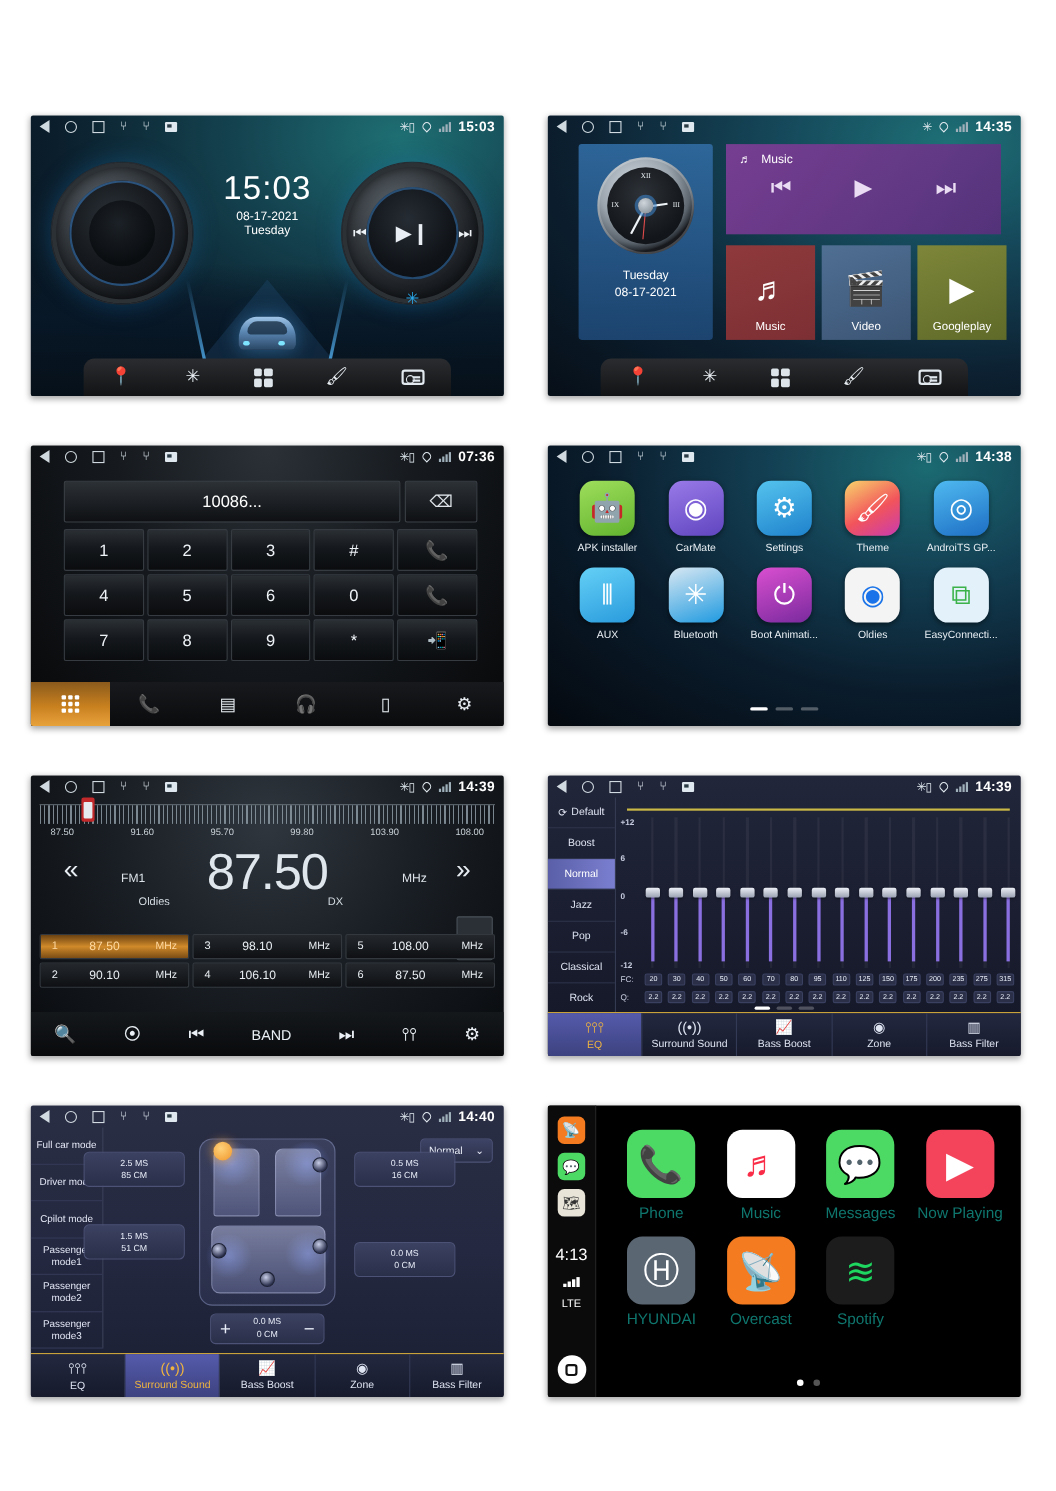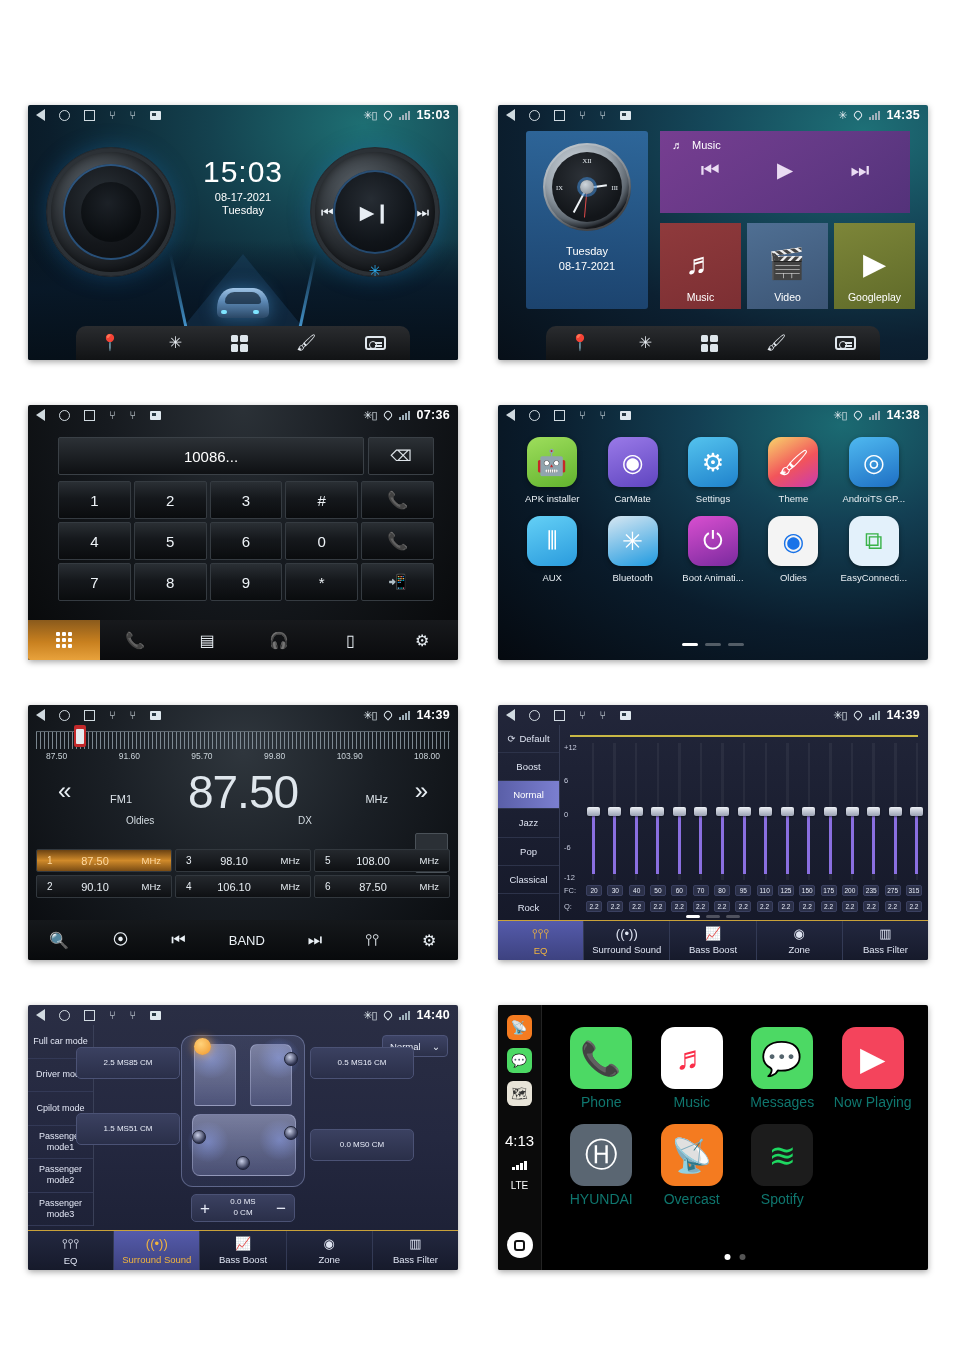--- a/index.html
+++ b/index.html
@@ -247,21 +247,21 @@
   .preset .u{width:34px;text-align:right;font-size:9.5px;}
   .radiobar{position:absolute;left:0;bottom:0;width:100%;height:40px;background:linear-gradient(180deg,#15181b,#080a0c);
     display:flex;align-items:center;justify-content:space-around;color:#eaf0f5;font-size:16px;}
 
   
   .p6 { background: linear-gradient(180deg,#22263a 0%, #1a1e30 50%, #141727 100%); }
   .eqside{position:absolute;left:0;top:20px;bottom:38px;width:62px;display:flex;flex-direction:column;border-right:1px solid #343a52;}
   .eqside .it{flex:1;display:flex;align-items:center;justify-content:center;color:#dfe4f2;font-size:9.5px;border-bottom:1px solid #2d334a;}
   .eqside .it.on{background:linear-gradient(90deg,#5a5fa8,#7b7fd0);color:#fff;}
   .eqtopline{position:absolute;left:72px;right:10px;top:30px;height:2px;background:#c9b845;}
-  .eqarea{position:absolute;left:62px;right:0;top:38px;bottom:80px;}
+  .eqarea{position:absolute;left:62px;right:0;top:38px;bottom:80px;font-weight:bold;}
   .eqaxis{position:absolute;left:4px;top:0;bottom:0;width:22px;color:#c6cbdd;font-size:7.5px;}
   .eqaxis span{position:absolute;left:0;}
   .eqbands{position:absolute;left:28px;right:6px;top:0;bottom:0;display:flex;justify-content:space-between;align-items:flex-start;}
   .band{width:10px;height:100%;position:relative;}
   .band .trk{position:absolute;left:50%;top:0;bottom:0;width:2.5px;margin-left:-1.25px;background:rgba(255,255,255,.05);}
   .band .fill{position:absolute;left:50%;top:50%;bottom:6px;width:3px;margin-left:-1.5px;background:#8a6fe0;}
   .band .knb{position:absolute;left:50%;top:50%;width:13px;height:9px;margin:-5px 0 0 -6.5px;border-radius:2px;
     background:linear-gradient(180deg,#eceff5,#9aa1b2);box-shadow:0 1px 2px rgba(0,0,0,.5);}
   .eqvals{position:absolute;left:62px;right:0;bottom:44px;height:34px;padding-left:4px;}
   .eqrow{display:flex;align-items:center;height:16px;}
@@ -286,22 +286,22 @@
   .carcab{position:absolute;left:50%;top:30px;transform:translateX(-50%);width:124px;height:152px;
     background:linear-gradient(180deg,rgba(120,130,180,.22),rgba(90,100,150,.16));
     border:1px solid rgba(160,172,220,.4);border-radius:12px;}
   .seat{position:absolute;background:linear-gradient(180deg,rgba(190,196,232,.5),rgba(130,138,190,.35));border-radius:7px 7px 3px 3px;border:1px solid rgba(205,212,245,.35);}
   .seat.fl{left:12px;top:8px;width:42px;height:62px;}
   .seat.fr{right:12px;top:8px;width:42px;height:62px;}
   .seat.rear{left:10px;bottom:10px;width:104px;height:62px;border-radius:8px;}
   .spk{position:absolute;width:14px;height:14px;border-radius:50%;background:radial-gradient(circle at 40% 35%,#c9cfe8,#2e3350 70%);border:1.5px solid #1f2336;}
   .glow{position:absolute;border-radius:50%;background:radial-gradient(circle,rgba(120,150,255,.5),rgba(120,150,255,0) 70%);}
   .sunspot{position:absolute;left:12px;top:2px;width:17px;height:17px;border-radius:50%;background:radial-gradient(circle at 40% 35%,#ffd27a,#f0962a);box-shadow:0 0 10px rgba(255,170,60,.8);}
-  .delaybox{position:absolute;width:104px;height:32px;background:linear-gradient(180deg,#3b4161,#2a2f49);border:1px solid #4b5275;border-radius:5px;
-    display:flex;flex-direction:row;align-items:center;justify-content:center;color:#e8ecf8;font-size:8px;line-height:1.4;}
+  .delaybox{position:absolute;width:92px;height:32px;background:linear-gradient(180deg,#3b4161,#2a2f49);border:1px solid #4b5275;border-radius:5px;
+    display:flex;flex-direction:column;align-items:center;justify-content:center;color:#e8ecf8;font-size:8px;line-height:1.4;}
   .db1{left:48px;top:42px;} .db2{right:44px;top:42px;} .db3{left:48px;top:108px;} .db4{right:44px;top:124px;}
   .stepper{position:absolute;left:50%;transform:translateX(-50%);bottom:48px;width:104px;height:28px;
     background:linear-gradient(180deg,#3b4161,#2a2f49);border:1px solid #4b5275;border-radius:5px;
     display:flex;align-items:center;justify-content:space-between;padding:0 8px;color:#e8ecf8;font-size:8px;}
   .stepper .pm{font-size:17px;line-height:1;}
   .stepper .vv{text-align:center;line-height:1.35;}
   .modesel{position:absolute;right:10px;top:30px;width:66px;height:22px;background:linear-gradient(180deg,#3d4365,#2b3049);
     border:1px solid #4d5478;border-radius:4px;display:flex;align-items:center;justify-content:space-between;padding:0 7px;color:#e9edf8;font-size:9.5px;}
 
   

